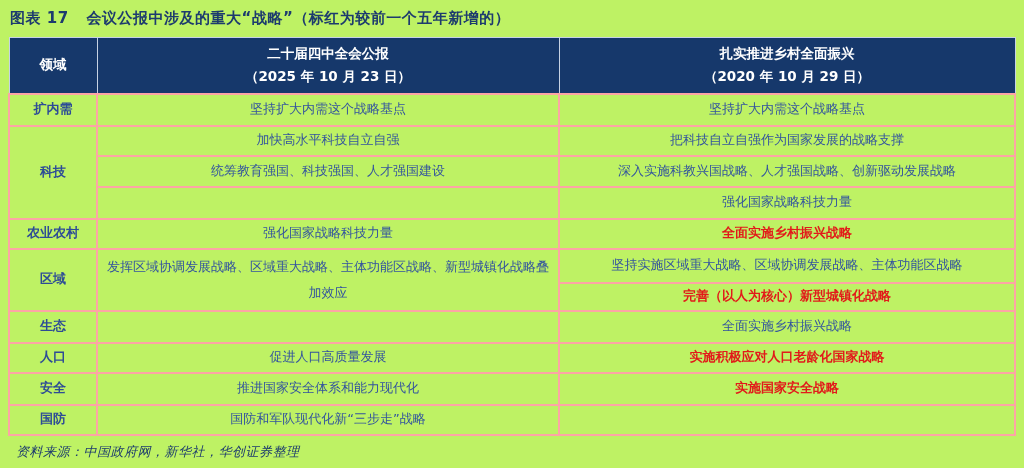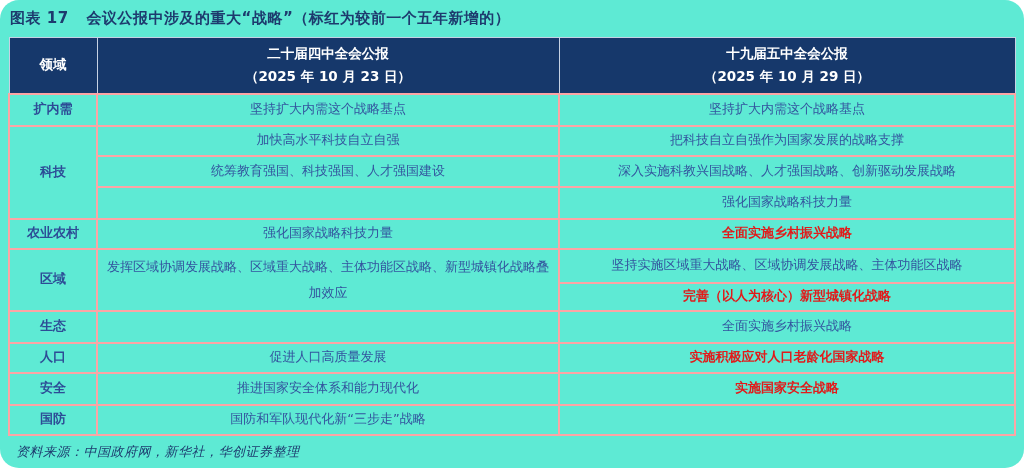--- a/index.html
+++ b/index.html
@@ -2,21 +2,21 @@
 <html><head>
 <meta charset="utf-8">
 <style>
   * { margin: 0; padding: 0; box-sizing: border-box; }
   html, body {
     width: 1024px; height: 468px;
     background: #ffffff;
     font-family: "DejaVu Sans", "Liberation Sans", sans-serif;
     overflow: hidden;
   }
-  .page { position: relative; width: 1024px; height: 468px; background: #5eead4; border-radius: 19px; }
+  .page { position: relative; width: 1024px; height: 468px; background: #bef264; }
 
   .fig-title {
     padding: 9px 0 0 10px;
     color: #1d3b6e;
     font-size: 15px;
     font-weight: bold;
     letter-spacing: 0.5px;
     white-space: nowrap;
   }
   .fig-title .prefix { margin-right: 18px; }
@@ -89,22 +89,22 @@
         <col class="c-2020">
     </colgroup>
     <thead>
       <tr>
         <th>领域</th>
         <th>
           <span>二十届四中全会公报</span>
           <span class="hl2">（2025 年 10 月 23 日）</span>
         </th>
         <th>
-          <span>十九届五中全会公报</span>
-          <span class="hl2">（2025 年 10 月 29 日）</span>
+          <span>扎实推进乡村全面振兴</span>
+          <span class="hl2">（2020 年 10 月 29 日）</span>
         </th>
       </tr>
     </thead>
     <tbody>
       <tr class="h32">
         <td class="field">扩内需</td>
         <td>坚持扩大内需这个战略基点</td>
         <td>坚持扩大内需这个战略基点</td>
       </tr>
       <tr class="h30">

